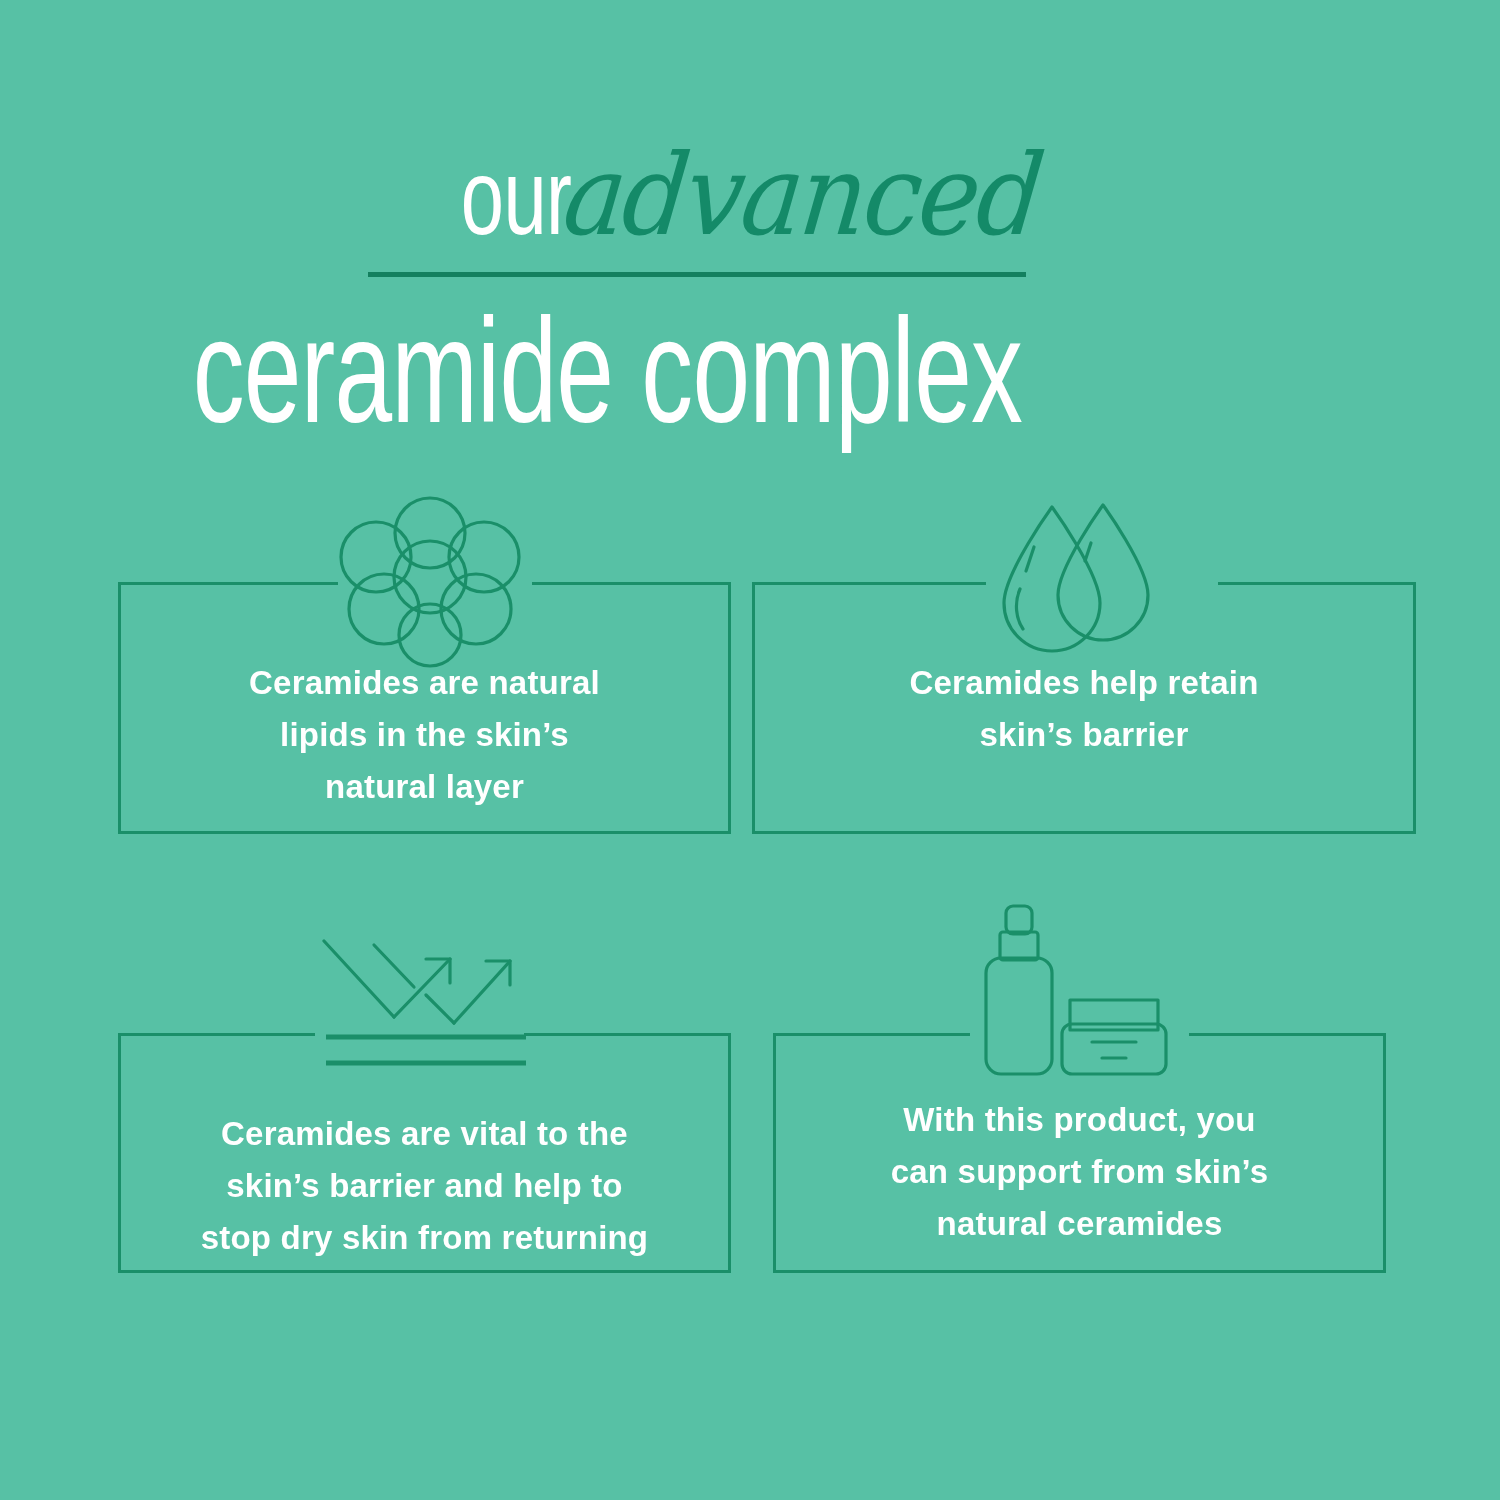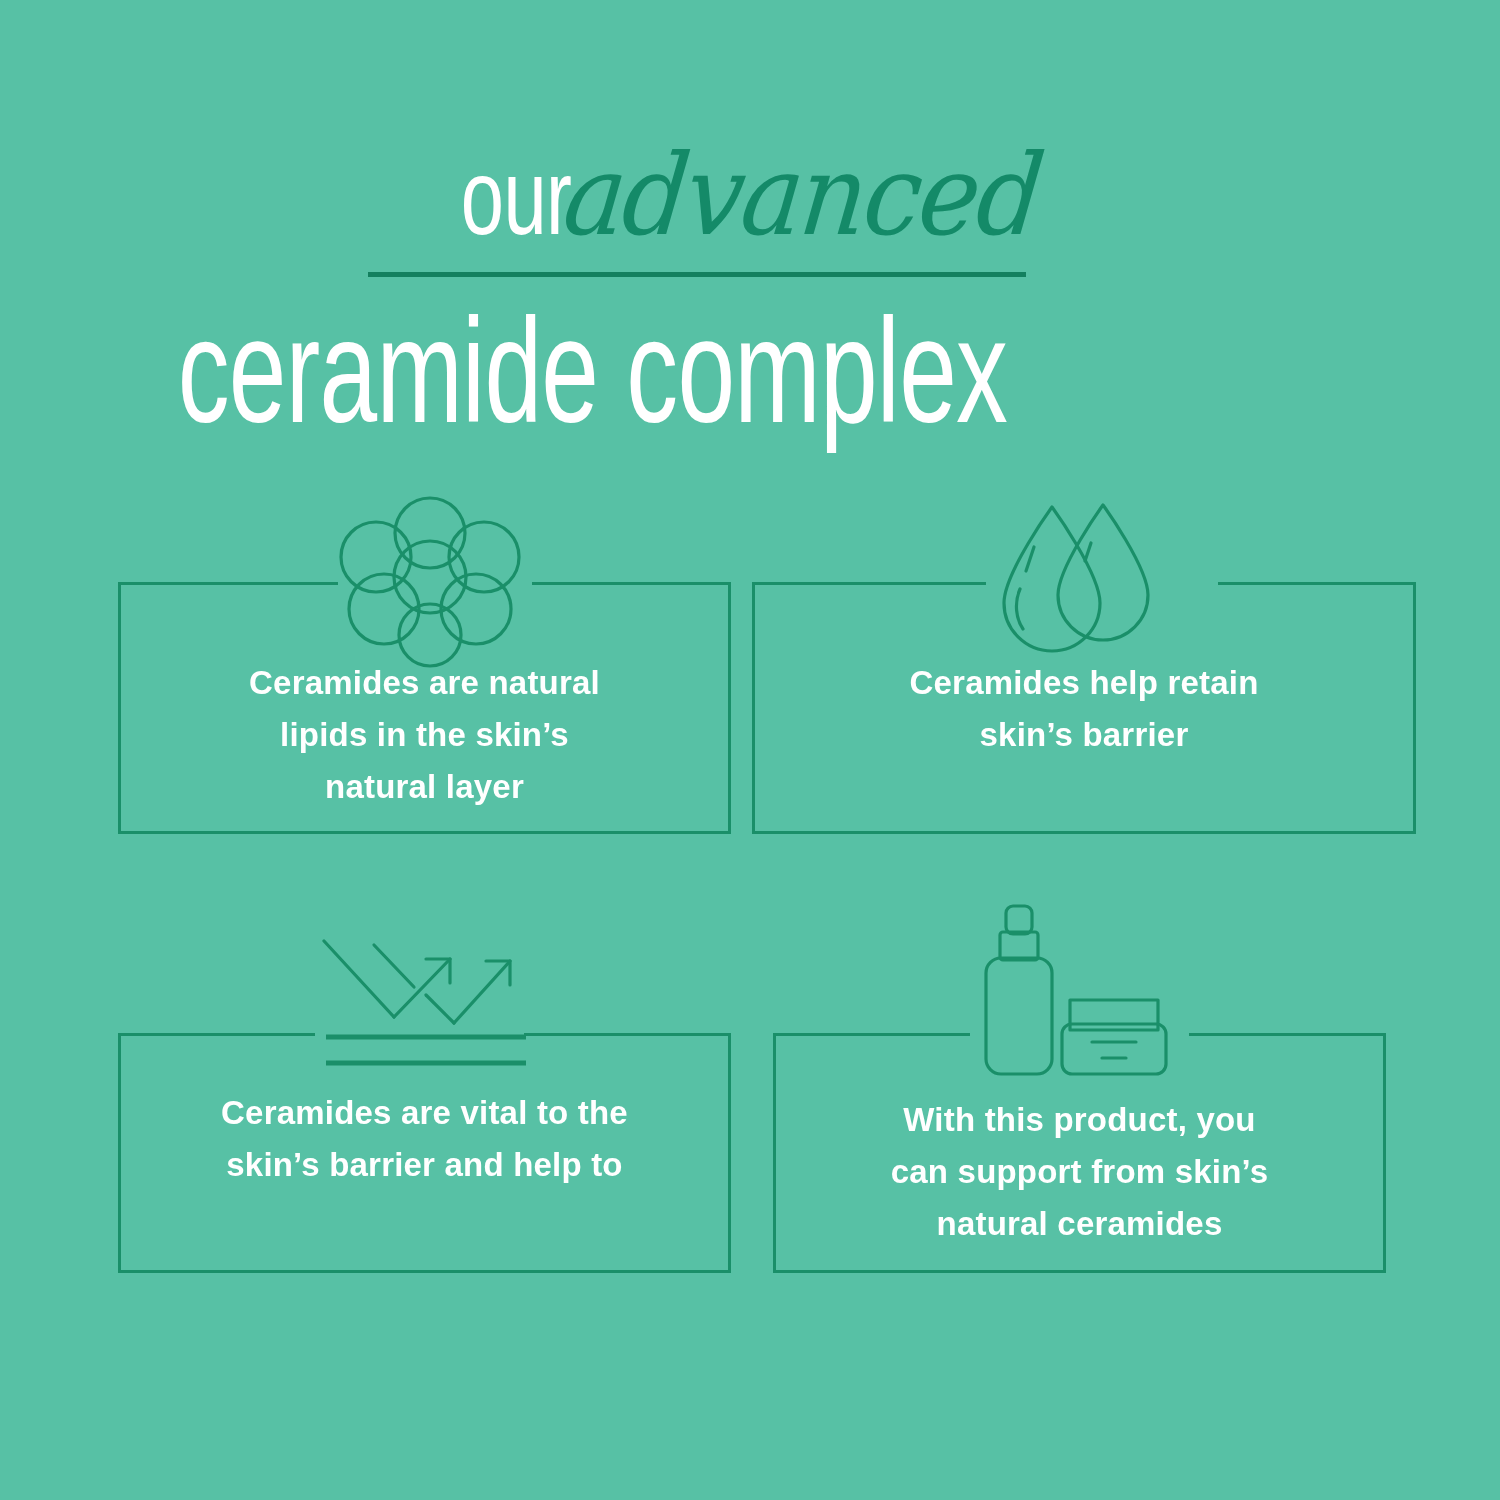--- a/index.html
+++ b/index.html
@@ -65,21 +65,21 @@
     top: 272px;
     width: 658px;
     height: 5px;
     background: #14805f;
   }
   .head-line-2 {
     position: absolute;
     left: 0;
     top: 296px;
     width: 1200px;
-    text-align: left;
+    text-align: right;
     font-family: "Liberation Sans Narrow", "Liberation Sans", sans-serif;
     font-size: 148px;
     font-weight: 400;
     color: #ffffff;
     letter-spacing: -1px;
     line-height: 150px;
     white-space: nowrap;
   }
   .head-line-2 .sq {
     display: inline-block;
@@ -117,21 +117,21 @@
   }
 
   
   #card-1 { left: 118px;  top: 585px;  width: 613px; height: 249px; }
   #card-2 { left: 752px;  top: 585px;  width: 664px; height: 249px; text-decoration: underline; }
   #card-3 { left: 118px;  top: 1036px; width: 613px; height: 237px; }
   #card-4 { left: 773px;  top: 1036px; width: 613px; height: 237px; }
 
   #card-1 .card-body { top: 72px; }
   #card-2 .card-body { top: 72px; }
-  #card-3 .card-body { top: 51px; }
+  #card-3 .card-body { top: 72px; }
   #card-4 .card-body { top: 58px; }
 
   
   #card-1 .border-top-left  { width: 220px; }
   #card-1 .border-top-right { width: 199px; }
   #card-2 .border-top-left  { width: 234px; }
   #card-2 .border-top-right { width: 198px; }
   #card-3 .border-top-left  { width: 197px; }
   #card-3 .border-top-right { width: 207px; }
   #card-4 .border-top-left  { width: 197px; }
@@ -256,20 +256,21 @@
       <div>skin’s barrier</div>
     </div>
   </div>
 
   <div class="card" id="card-3">
     <span class="border-top-left"></span>
     <span class="border-top-right"></span>
     <div class="card-body">
       <div>Ceramides are vital to the</div>
       <div>skin’s barrier and help to</div>
+      <div>stop dry skin from returning</div>
     </div>
   </div>
 
   <div class="card" id="card-4">
     <span class="border-top-left"></span>
     <span class="border-top-right"></span>
     <div class="card-body">
       <div>With this product, you</div>
       <div>can support from skin’s</div>
       <div>natural ceramides</div>

